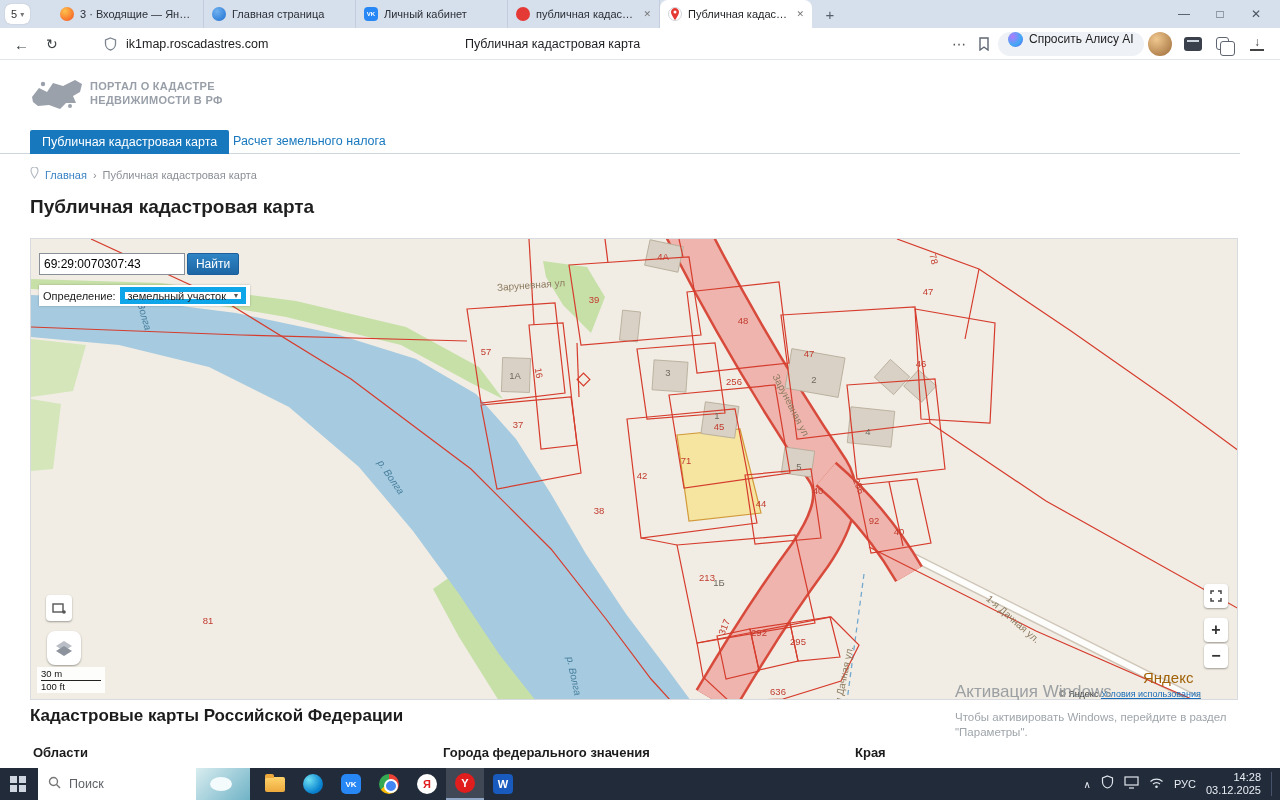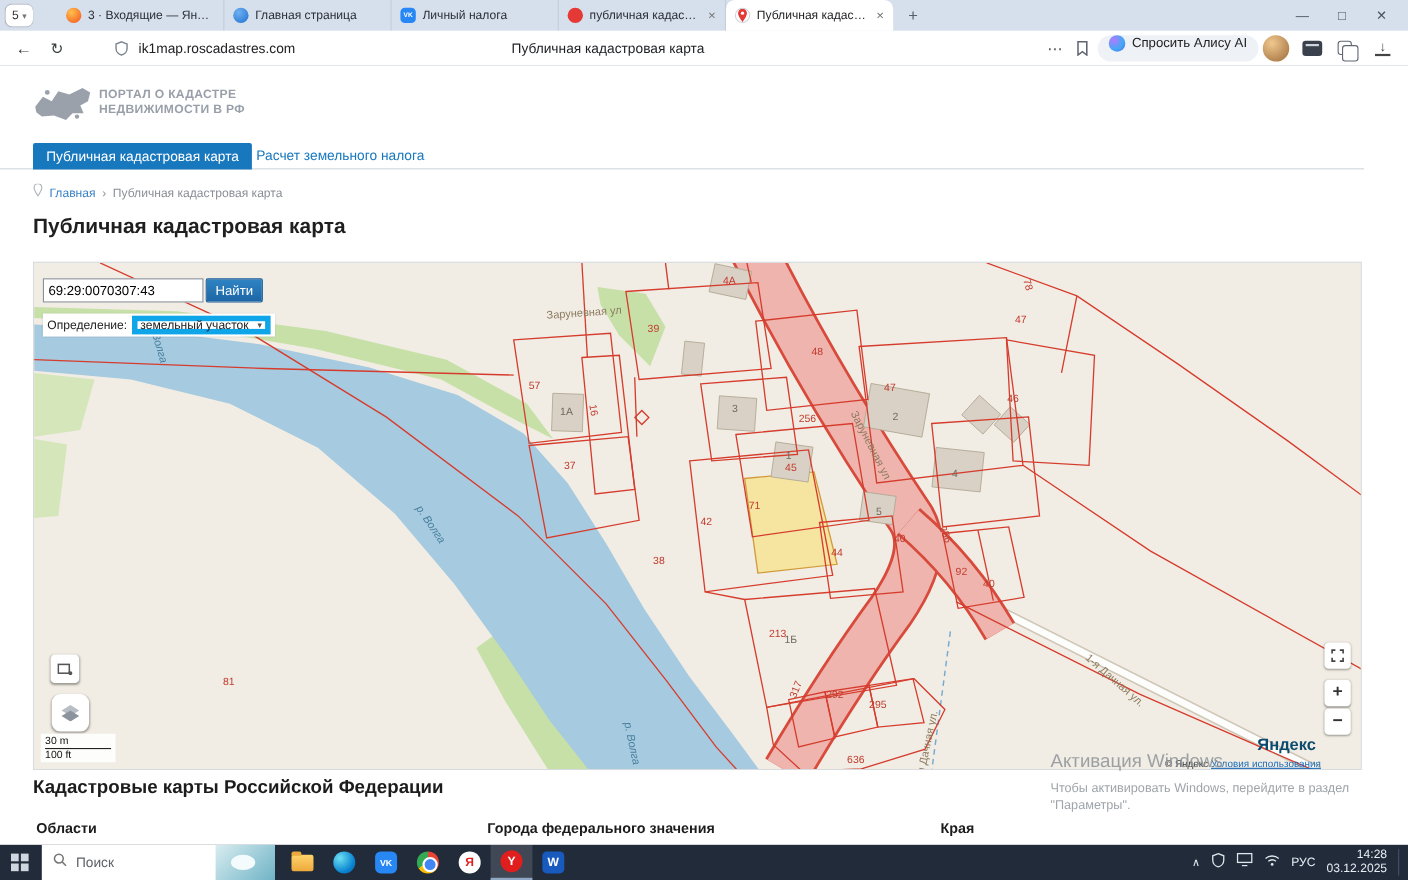--- a/index.html
+++ b/index.html
@@ -60,21 +60,21 @@
   .mlabel{position:absolute;white-space:nowrap}
   .msearch{position:absolute;left:8px;top:14px;display:flex}
   .msearch input{width:146px;height:22px;border:1px solid #8a9097;font-size:12px;padding:0 4px;font-family:"Liberation Sans",sans-serif}
   .msearch button{margin-left:2px;width:52px;height:22px;background:linear-gradient(#2f84c4,#1d66a5);border:1px solid #1c5f9c;color:#fff;font-size:12px;border-radius:2px}
   .mfilter{position:absolute;left:8px;top:46px;background:#fff;padding:2px 4px;display:flex;align-items:center;gap:4px;font-size:11px;color:#222;box-shadow:0 0 2px rgba(0,0,0,.25)}
   .mselect{border:5px solid #0ea5e9;background:#fff;height:17px;display:flex;align-items:center;gap:8px;padding:0 3px;font-size:11px}
   .mapbtn{position:absolute;background:#fff;border-radius:4px;box-shadow:0 1px 2px rgba(0,0,0,.35);display:flex;align-items:center;justify-content:center}
   .zoombtn{font-size:16px;font-weight:bold;color:#333}
   .scalebar{position:absolute;left:6px;top:428px;width:68px;background:rgba(255,255,255,.85);font-size:9.5px;color:#111;padding:1px 4px}
   .scalebar .sb-top{border-bottom:1px solid #222;padding-bottom:1px}
-  .ylogo{position:absolute;left:1112px;top:430px;font-size:15px;font-weight:bold;color:#0c4a6e}
+  .ylogo{position:absolute;left:1112px;top:430px;font-size:15px;font-weight:normal;color:#a16207}
   .map-attr{position:absolute;left:1028px;top:450px;font-size:9px;color:#333}
   .map-attr a{color:#1a6bb8;text-decoration:underline}
 
   
   .wm{position:absolute;left:955px;top:682px;width:300px;pointer-events:none}
   .wm-1{font-size:17px;color:rgba(140,146,152,.85)}
   .wm-2{margin-top:8px;font-size:11.5px;line-height:15px;color:rgba(148,154,160,.9)}
 
   
   .section-h{position:absolute;left:30px;top:645px;font-size:17px;font-weight:bold;color:#1c1c1c}
@@ -121,21 +121,21 @@
       <div class="tab">
         <span class="fav fav-mail"></span>
         <span class="tab-title">3 · Входящие — Яндекс П</span>
       </div>
       <div class="tab">
         <span class="fav fav-home"></span>
         <span class="tab-title">Главная страница</span>
       </div>
       <div class="tab">
         <span class="fav fav-vk">VK</span>
-        <span class="tab-title">Личный налога</span>
+        <span class="tab-title">Личный кабинет</span>
       </div>
       <div class="tab">
         <span class="fav fav-red"></span>
         <span class="tab-title">публичная кадастровая к</span>
         <span class="tab-close">✕</span>
       </div>
       <div class="tab active">
         <span class="fav fav-pin">
           <svg width="10" height="12" viewBox="0 0 10 12">
               <path d="M5 0C2.8 0 1 1.8 1 4c0 2.8 4 8 4 8s4-5.2 4-8c0-2.2-1.8-4-4-4z" fill="#e53935"></path>

